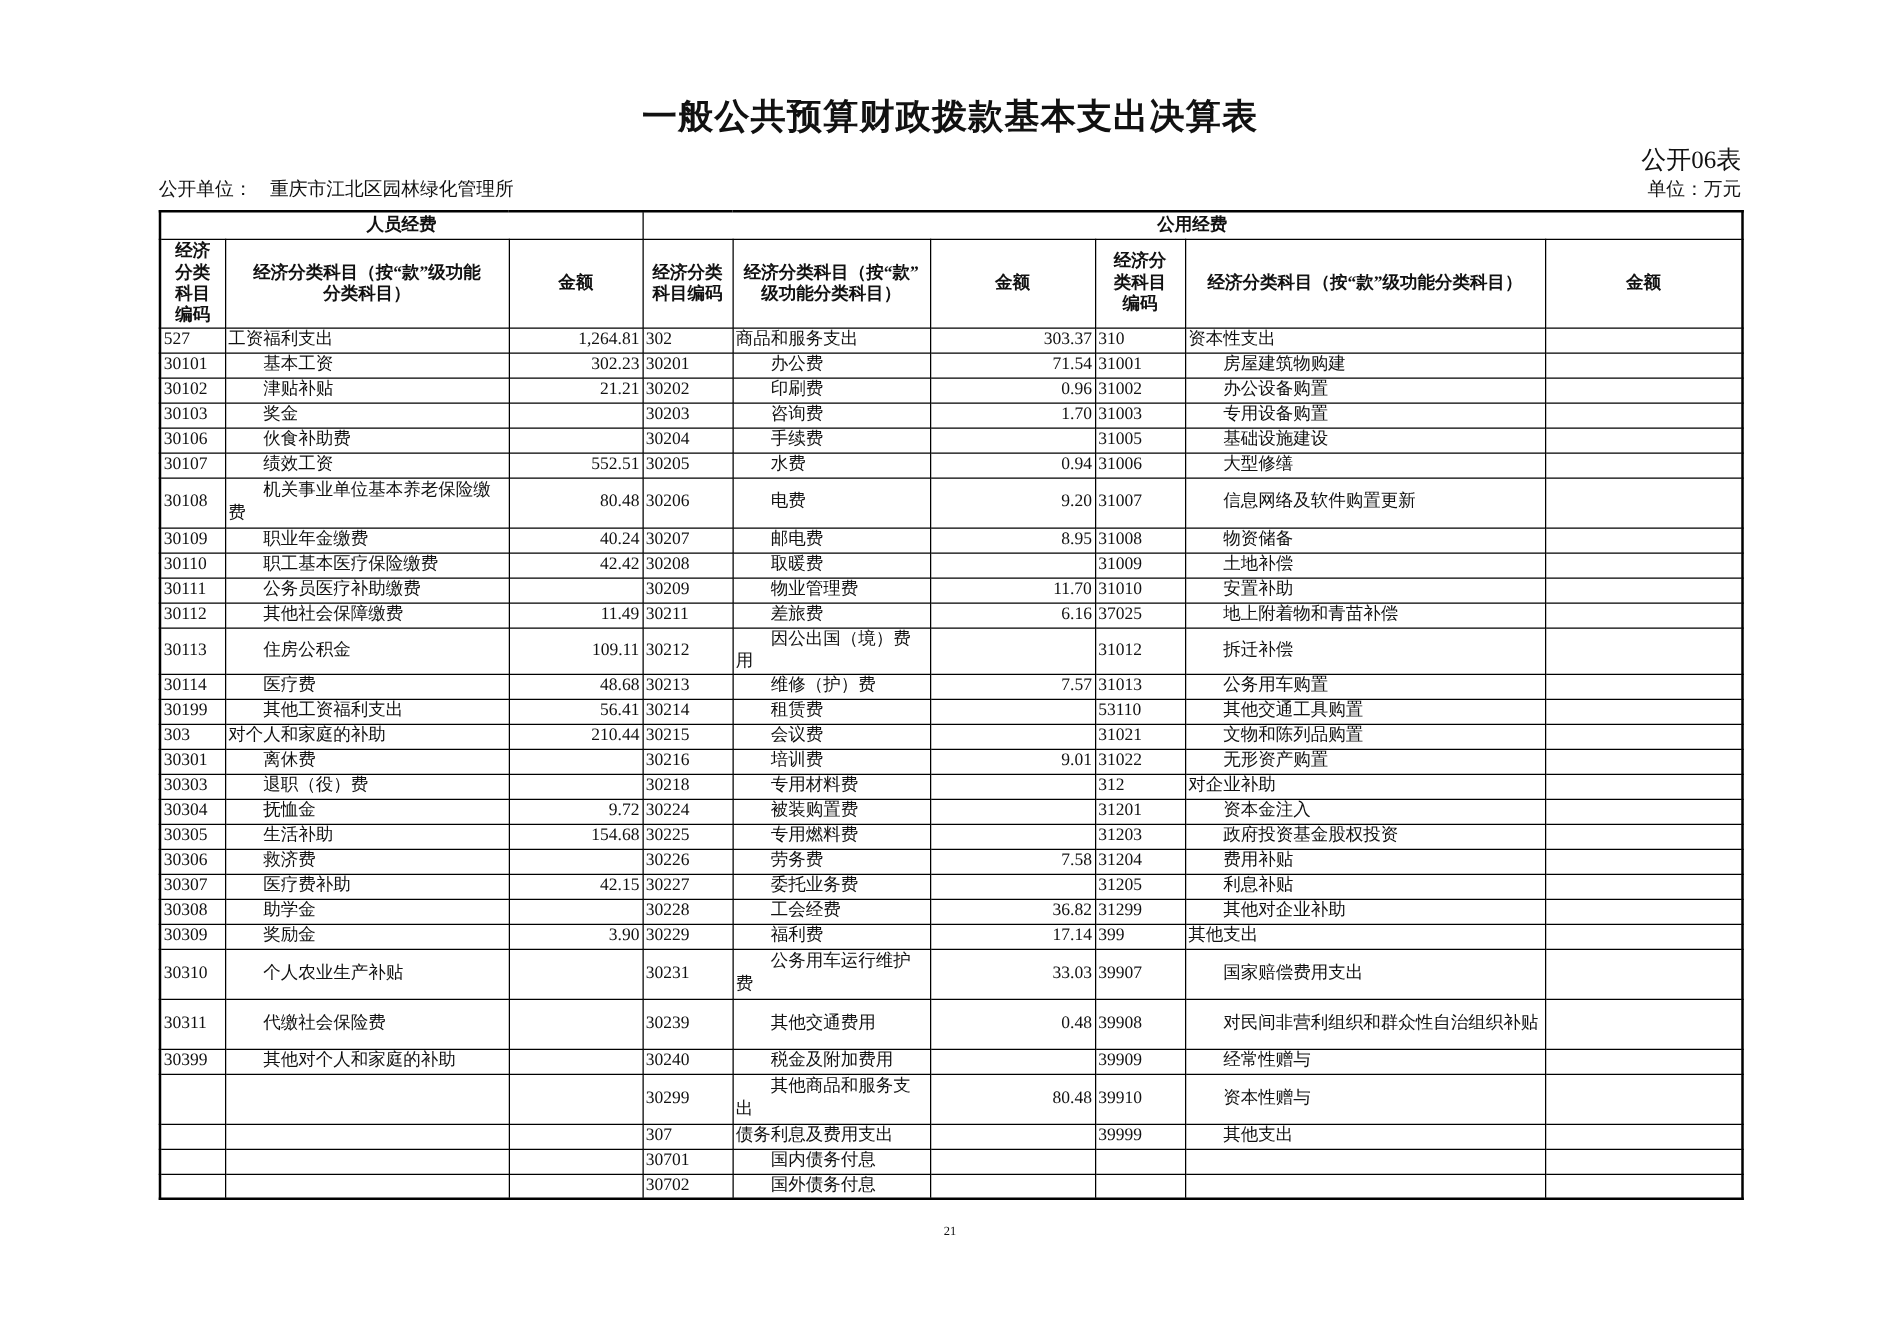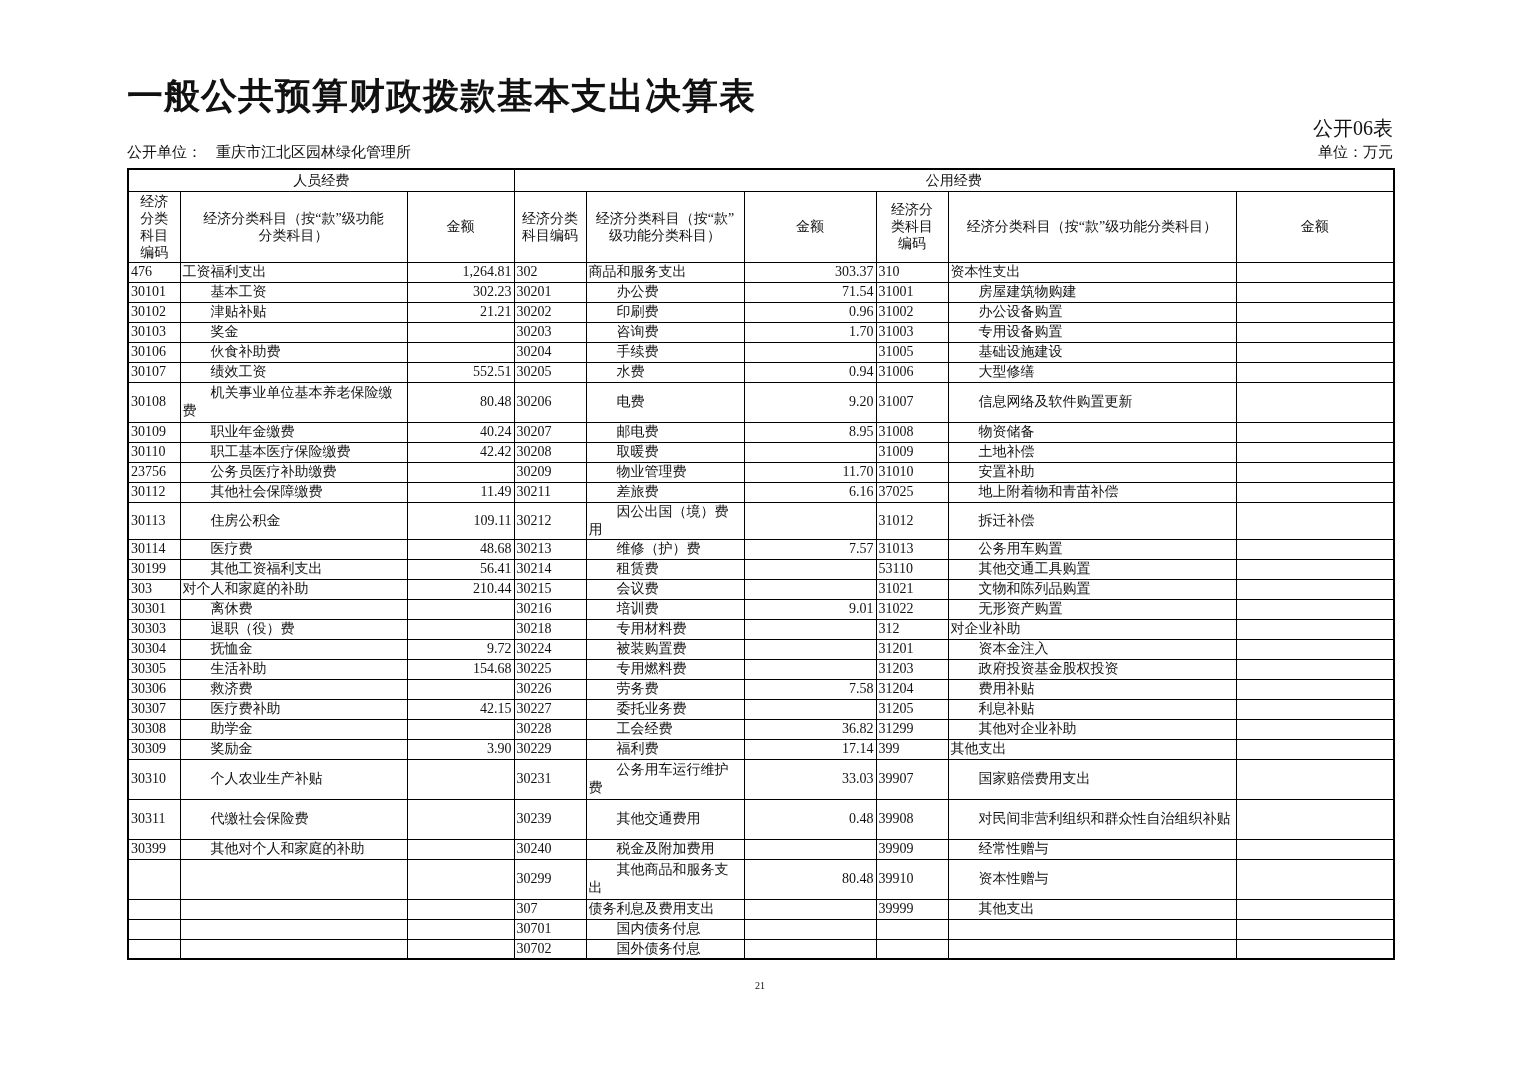--- a/index.html
+++ b/index.html
@@ -7,24 +7,24 @@
     position:relative;
     width:1520px;height:1074px;
     background:#ffffff;
     color:#111;
     font-family:"Liberation Serif","DejaVu Serif",serif;
     overflow:hidden;
     box-sizing:border-box;
     padding:78px 127px 0 127px;
   }
   .title{
-    text-align:left;
-    font-family:Liberation Serif, serif;
+    text-align:center;
+    font-family:Liberation Mono, monospace;
     font-weight:bold;
-    font-size:36px;
+    font-size:28px;
     line-height:36px;
     letter-spacing:1px;
     margin:0;
   }
   .tableno-line{
     text-align:right;
     font-size:20px;
     line-height:20px;
     margin-top:4px;
   }
@@ -44,21 +44,21 @@
     width:1266px;
     border:2px solid #000;
   }
   table.budget th, table.budget td{
     border:1px solid #000;
     vertical-align:middle;
     overflow:hidden;
     box-sizing:border-box;
   }
   table.budget th{
-    font-weight:normal;
+    font-weight:bold;
     font-size:14px;
     text-align:center;
     white-space:pre-line;
     line-height:17px;
     padding:1px 2px;
   }
   tr.group-row th{height:22px;}
   tr.colhead-row th{height:62px;}
   table.budget td{
     font-size:14px;
@@ -125,21 +125,21 @@
         <th>金额</th>
         <th>经济分
 类科目
 编码</th>
         <th>经济分类科目（按“款”级功能分类科目）</th>
         <th>金额</th>
       </tr>
     </thead>
     <tbody>
         <tr>
-          <td class="code">476</td>
+          <td class="code">527</td>
           <td class="subject">工资福利支出</td>
           <td class="amount">1,264.81</td>
           <td class="code">302</td>
           <td class="subject">商品和服务支出</td>
           <td class="amount">303.37</td>
           <td class="code">310</td>
           <td class="subject">资本性支出</td>
           <td class="amount"></td>
         </tr>
         <tr>
@@ -224,21 +224,21 @@
           <td class="subject sub">职工基本医疗保险缴费</td>
           <td class="amount">42.42</td>
           <td class="code">30208</td>
           <td class="subject sub">取暖费</td>
           <td class="amount"></td>
           <td class="code">31009</td>
           <td class="subject sub">土地补偿</td>
           <td class="amount"></td>
         </tr>
         <tr>
-          <td class="code">23756</td>
+          <td class="code">30111</td>
           <td class="subject sub">公务员医疗补助缴费</td>
           <td class="amount"></td>
           <td class="code">30209</td>
           <td class="subject sub">物业管理费</td>
           <td class="amount">11.70</td>
           <td class="code">31010</td>
           <td class="subject sub">安置补助</td>
           <td class="amount"></td>
         </tr>
         <tr>

